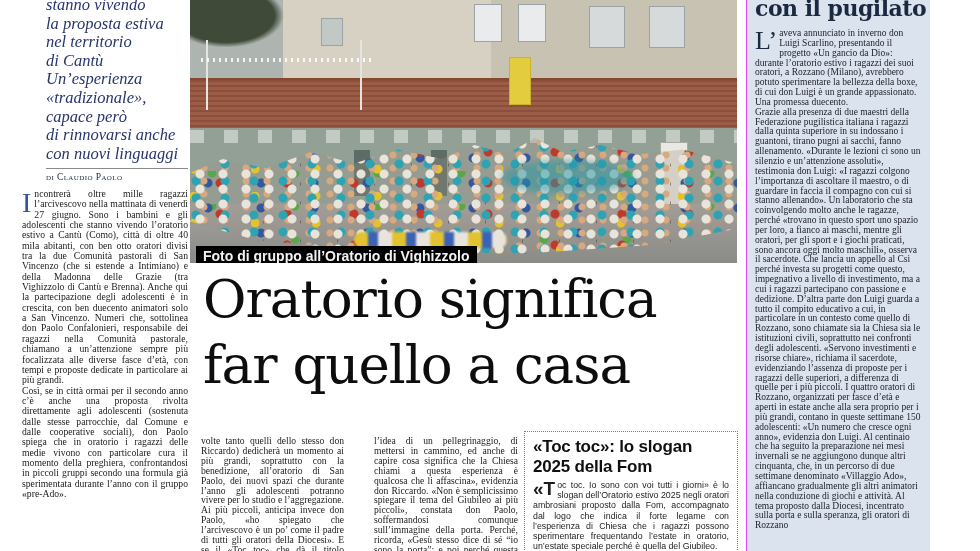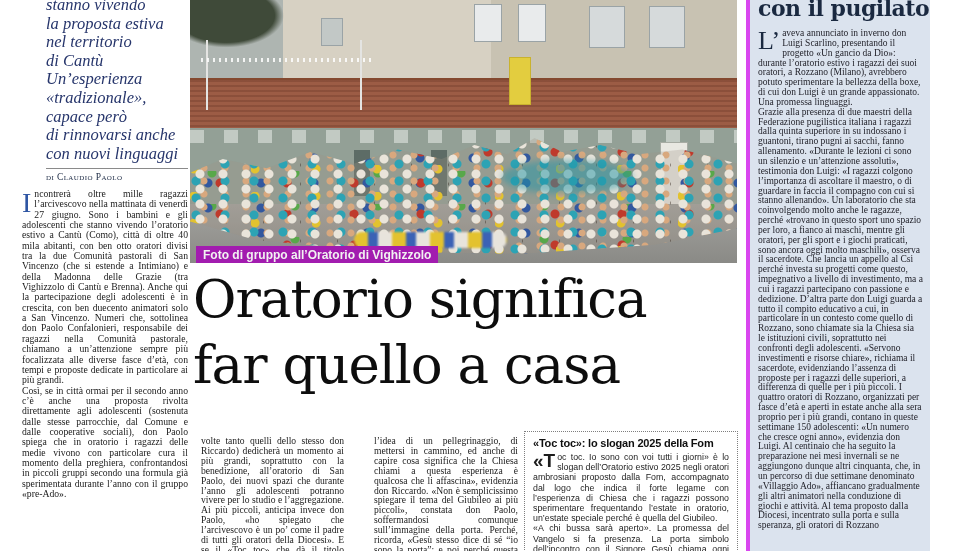--- a/index.html
+++ b/index.html
@@ -54,47 +54,47 @@
       radial-gradient(circle at 30px 14px,#bf3a2c 0 4px,rgba(0,0,0,0) 5px),
       radial-gradient(circle at 18px 20px,#33589f 0 4px,rgba(0,0,0,0) 5px),
       radial-gradient(circle at 40px 8px,#3c3028 0 3px,rgba(0,0,0,0) 4px),
       radial-gradient(circle at 22px 2px,#58a84a 0 4px,rgba(0,0,0,0) 5px);
     background-size:23px 15px,29px 17px,21px 13px,61px 27px,67px 31px,53px 25px,37px 19px,83px 33px;
     clip-path:polygon(0 30%,6% 18%,14% 26%,22% 12%,30% 22%,38% 10%,46% 18%,52% 6%,58% 14%,63% 0%,68% 12%,75% 6%,82% 14%,90% 10%,100% 22%,100% 78%,85% 92%,60% 100%,35% 98%,12% 88%,0 72%);}
   .crowd-teal{left:57%;top:160px;width:24%;height:34px;background:rgba(34,150,168,.5);
               border-radius:50%;filter:blur(3px);}
   .crowd-lying{left:30%;top:232px;width:28%;height:16px;border-radius:8px;filter:blur(1px);
      background:repeating-linear-gradient(90deg,#e3c22f 0 14px,#3b62b5 14px 24px,#e8e4dc 24px 38px);}
-  .caption{left:6px;top:246px;background:#a21caf;color:#f2f2f2;
-           font-family:"Liberation Sans",sans-serif;font-size:12px;font-weight:bold;
+  .caption{left:6px;top:246px;background:#000000;color:#f2f2f2;
+           font-family:"Liberation Sans",sans-serif;font-size:14px;font-weight:bold;
            padding:2px 7px;white-space:nowrap;}
 
   
   .headline{position:absolute;left:193px;top:266px;width:552px;margin:0;color:#0d0d0d;
             font-family:"DejaVu Serif",serif;font-weight:500;font-size:53px;line-height:66px;
             letter-spacing:-1px;}
-  .headline div{white-space:nowrap;}
+  .headline div{white-space:nowrap;margin-left:10px;}
 
   
   .col{position:absolute;top:428px;font-size:9.6px;line-height:9.9px;text-align:justify;}
   .col p{margin:8px;}
   .col2{left:193px;width:159px;}
   .col3{left:366px;width:160px;}
 
   
   .box{position:absolute;left:524px;top:431px;width:214px;height:121px;box-sizing:border-box;
        border:1px dotted #7e7e7e;border-bottom:none;padding:5px 8px 0;
        font-family:"Liberation Sans",sans-serif;background:#fff;}
-  .box-title{margin:0 0 3px;font-size:11px;font-weight:bold;color:#0f0f0f;letter-spacing:-.2px;}
+  .box-title{margin:0 0 3px;font-size:17px;font-weight:bold;color:#0f0f0f;letter-spacing:-.2px;}
   .box p{margin:0;font-size:8.8px;line-height:10.2px;text-align:justify;color:#1c1c1c;}
   .box-drop{float:left;font-size:19px;line-height:18px;font-weight:bold;padding-right:2px;}
 
   
   .sidebar{position:absolute;left:746px;top:0;width:184px;height:551px;box-sizing:border-box;
-           background:#dbe3ee;border-left:4px solid #d946ef;padding:0 7px 0 8px;}
+           background:#dbe3ee;border-left:1px solid #d946ef;padding:0 7px 0 8px;}
   .sb-title{margin:-5px 0 8px;font-family:"DejaVu Serif",serif;font-size:22px;font-weight:bold;
             letter-spacing:-.5px;color:#1a2940;white-space:nowrap;}
   .sidebar p{margin:0;font-size:9.5px;line-height:9.85px;color:#23232b;}
   .sb-drop{float:left;font-size:26px;line-height:24px;padding-right:2px;color:#1a2940;}
 </style>
 </head>
 <body>
 
 <div class="page">
 
@@ -154,17 +154,17 @@
 
   <div class="box">
     <h2 class="box-title">«Toc toc»: lo slogan 2025 della Fom</h2>
     <p><span class="box-drop">«T</span><span>oc toc. Io sono con voi tutti i giorni» è lo slogan dell’Oratorio estivo 2025 negli oratori ambrosiani proposto dalla Fom, accompagnato dal logo che indica il forte legame con l’esperienza di Chiesa che i ragazzi possono sperimentare frequentando l’estate in oratorio, un’estate speciale perché è quella del Giubileo.</span></p>
     <p>«A chi bussa sarà aperto». La promessa del Vangelo si fa presenza. La porta simbolo dell’incontro con il Signore Gesù chiama ogni ragazzo ad oltrepassarla, facendo di questa estate l’occasione per sapersi amati, sorretti, accompagnati. La promessa si realizza: «Io sono con voi tutti i gior</p>
   </div>
 
   <aside class="sidebar">
     <h2 class="sb-title">con il pugilato</h2>
     <p><span class="sb-drop">L’</span><span>aveva annunciato in inverno don Luigi Scarlino, presentando il progetto «Un gancio da Dio»: durante l’oratorio estivo i ragazzi dei suoi oratori, a Rozzano (Milano), avrebbero potuto sperimentare la bellezza della boxe, di cui don Luigi è un grande appassionato.</span></p>
-    <p>Una promessa linguaggi.</p>
+    <p>Una promessa duecento.</p>
     <p>Grazie alla presenza di due maestri della Federazione pugilistica italiana i ragazzi dalla quinta superiore in su indossano i guantoni, tirano pugni ai sacchi, fanno allenamento. «Durante le lezioni ci sono un silenzio e un’attenzione assoluti», testimonia don Luigi: «I ragazzi colgono l’importanza di ascoltare il maestro, o di guardare in faccia il compagno con cui si stanno allenando». Un laboratorio che sta coinvolgendo molto anche le ragazze, perché «trovano in questo sport uno spazio per loro, a fianco ai maschi, mentre gli oratori, per gli sport e i giochi praticati, sono ancora oggi molto maschili», osserva il sacerdote. Che lancia un appello al Csi perché investa su progetti come questo, impegnativo a livello di investimento, ma a cui i ragazzi partecipano con passione e dedizione. D’altra parte don Luigi guarda a tutto il compito educativo a cui, in particolare in un contesto come quello di Rozzano, sono chiamate sia la Chiesa sia le istituzioni civili, soprattutto nei confronti degli adolescenti. «Servono investimenti e risorse chiare», richiama il sacerdote, evidenziando l’assenza di proposte per i ragazzi delle superiori, a differenza di quelle per i più piccoli. I quattro oratori di Rozzano, organizzati per fasce d’età e aperti in estate anche alla sera proprio per i più grandi, contano in queste settimane 150 adolescenti: «Un numero che cresce ogni anno», evidenzia don Luigi. Al centinaio che ha seguito la preparazione nei mesi invernali se ne aggiungono dunque altri cinquanta, che, in un percorso di due settimane denominato «Villaggio Ado», affiancano gradualmente gli altri animatori nella conduzione di giochi e attività. Al tema proposto dalla Diocesi, incentrato sulla porta e sulla speranza, gli oratori di Rozzano</p>
   </aside>
 
 </div>
 
 </body></html>

